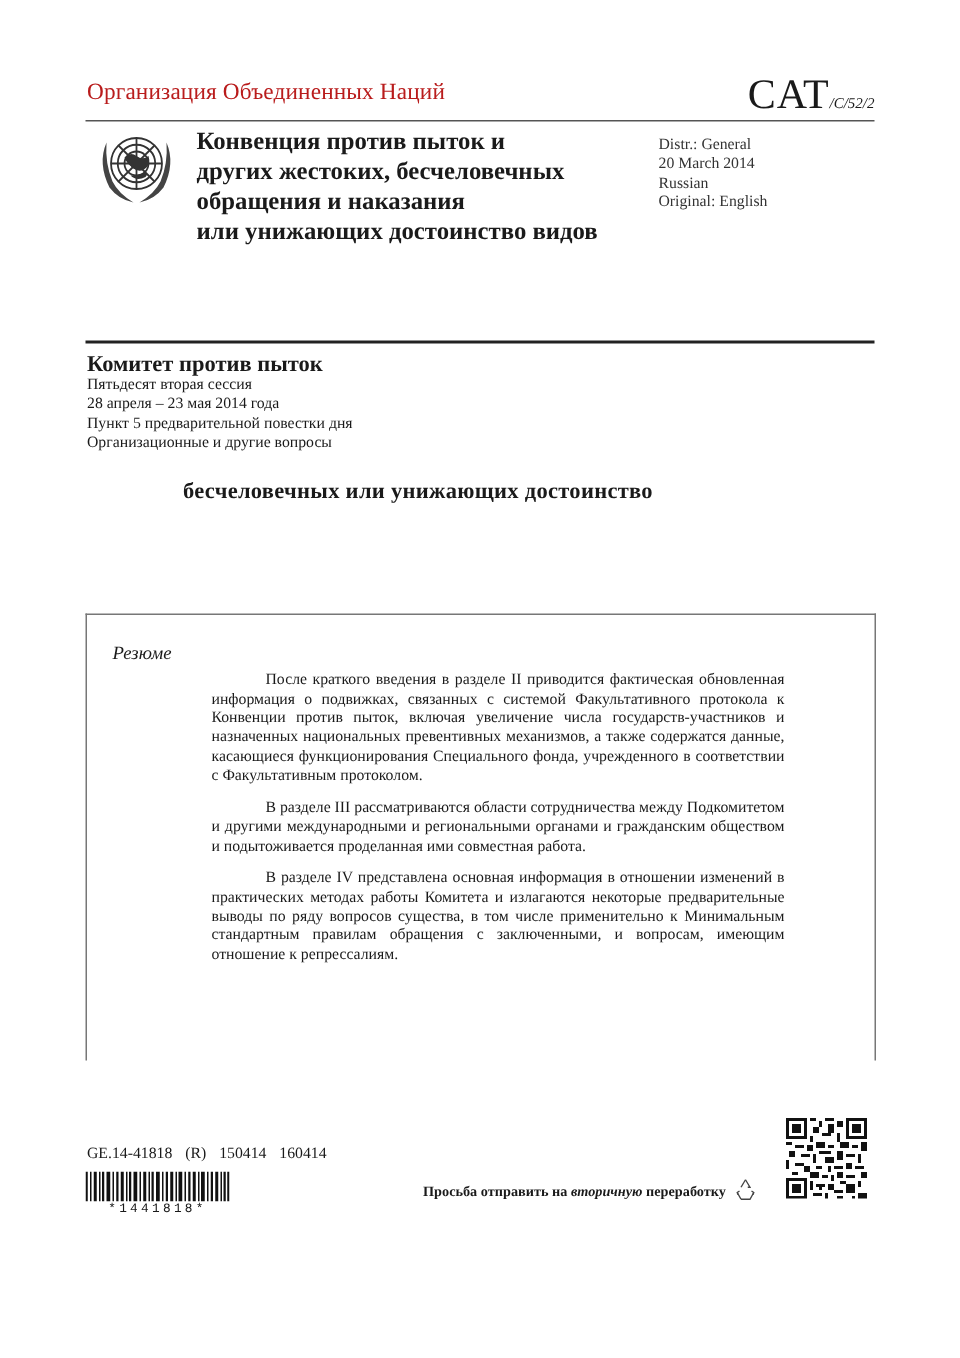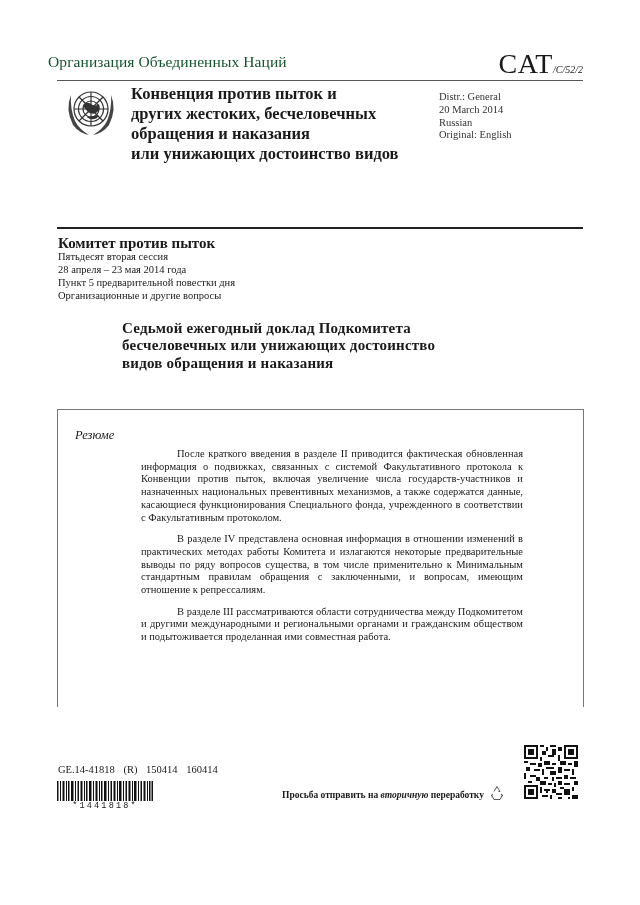--- a/index.html
+++ b/index.html
@@ -1,20 +1,20 @@
 <!DOCTYPE html>
 <html><head>
   <meta charset="utf-8">
   <style>
     html, body { margin: 0; padding: 0; background: #ffffff; }
     body { width: 640px; height: 905px; position: relative; overflow: hidden;
            font-family: "Liberation Serif", "DejaVu Serif", serif; color: #1a1a1a; }
     .abs { position: absolute; }
 
-    .org-name { left: 48px; top: 53px; font-size: 15.5px; letter-spacing: 0.1px; color: #14532d; }
+    .org-name { left: 58px; top: 53px; font-size: 15.5px; letter-spacing: 0.1px; color: #b91c1c; }
     .symbol { right: 57px; top: 48px; white-space: nowrap; }
     .symbol .big { font-size: 28px; letter-spacing: 0.5px; margin-left: 32px; }
     .symbol .small { font-size: 10px; font-style: italic; }
     .rule-thin { left: 57px; width: 526px; top: 80px; height: 0; border-top: 1.2px solid #555; }
 
     .emblem { left: 61px; top: 83px; width: 60px; height: 58px; }
     .convention-title { left: 131px; top: 84px; font-size: 16.5px; font-weight: bold; line-height: 20px; width: 300px; }
     .distr { left: 439px; top: 91px; font-size: 10.5px; line-height: 12.8px; color: #333; }
 
     .rule-thick { left: 57px; width: 526px; top: 227px; height: 0; border-top: 2px solid #222; }
@@ -85,31 +85,29 @@
 
 <div class="abs rule-thick"></div>
 
 <div class="abs committee">Комитет против пыток</div>
 <div class="abs meta-line meta-bold" style="top:251px">Пятьдесят вторая сессия</div>
 <div class="abs meta-line" style="top:264px">28 апреля – 23 мая 2014 года</div>
 <div class="abs meta-line" style="top:277px">Пункт 5 предварительной повестки дня</div>
 <div class="abs meta-line meta-bold" style="top:290px">Организационные и другие вопросы</div>
 
 <div class="abs report-title">
-  <div>Седьмой ежегодный доклад Подкомитета</div>
   <div>бесчеловечных или унижающих достоинство</div>
-  <div>видов обращения и наказания</div>
 </div>
 
 <div class="abs summary-box">
   <div class="abs summary-heading">Резюме</div>
   <div class="summary-body">
     <p>После краткого введения в разделе II приводится фактическая обновленная информация о подвижках, связанных с системой Факультативного протокола к Конвенции против пыток, включая увеличение числа государств-участников и назначенных национальных превентивных механизмов, а также содержатся данные, касающиеся функционирования Специального фонда, учрежденного в соответствии с Факультативным протоколом.</p>
+    <p>В разделе III рассматриваются области сотрудничества между Подкомитетом и другими международными и региональными органами и гражданским обществом и подытоживается проделанная ими совместная работа.</p>
     <p>В разделе IV представлена основная информация в отношении изменений в практических методах работы Комитета и излагаются некоторые предварительные выводы по ряду вопросов существа, в том числе применительно к Минимальным стандартным правилам обращения с заключенными, и вопросам, имеющим отношение к репрессалиям.</p>
-    <p>В разделе III рассматриваются области сотрудничества между Подкомитетом и другими международными и региональными органами и гражданским обществом и подытоживается проделанная ими совместная работа.</p>
   </div>
 </div>
 
 <div class="abs job-number">GE.14-41818 (R) 150414 160414</div>
 
 <div class="abs barcode">
   <svg width="96" height="20" viewBox="0 0 96 20">
     <g fill="#111">
       <rect x="0" y="0" width="1.5" height="20"></rect>
         <rect x="3" y="0" width="1" height="20"></rect>

